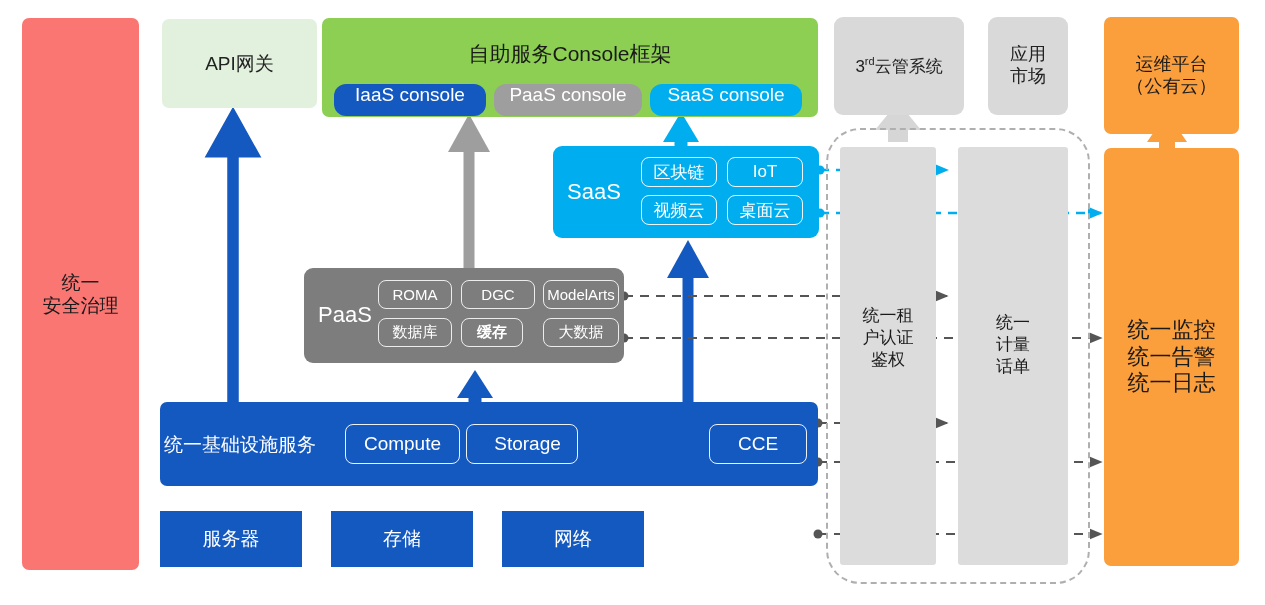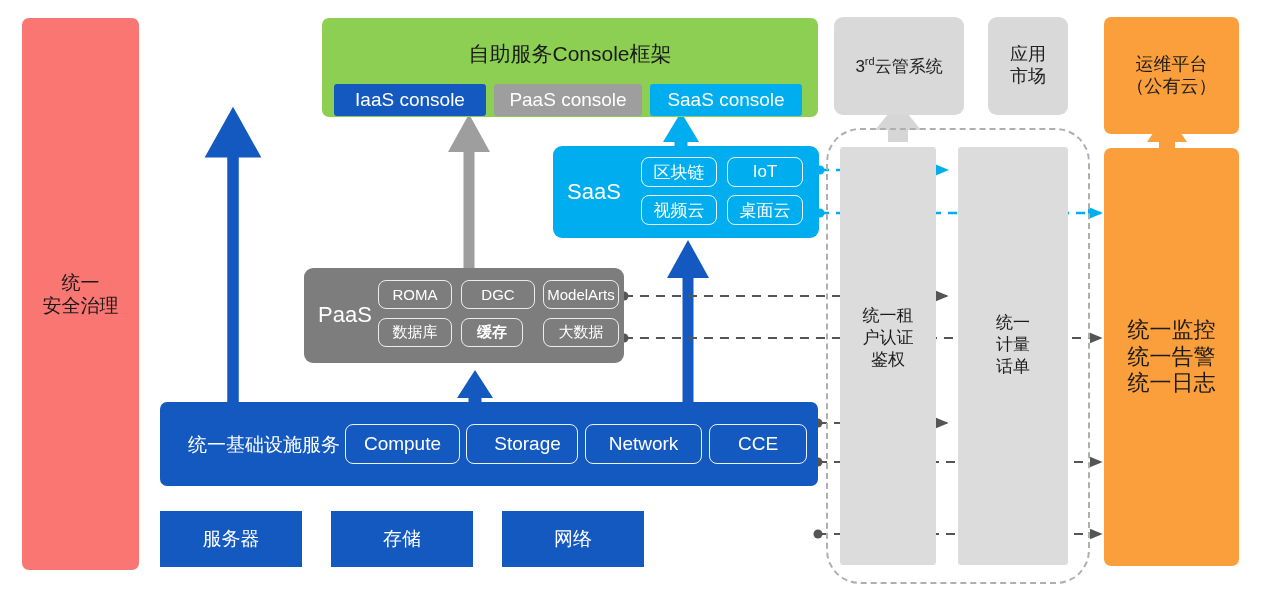--- a/index.html
+++ b/index.html
@@ -9,21 +9,21 @@
 
   
   .redcol{background:#FA7673;border-radius:7px;color:#1a1a1a;font-size:19px;font-weight:400;}
 
   
   .apigw{background:#E2F0DE;border-radius:7px;color:#222;font-size:19px;}
 
   
   .consoleframe{position:absolute;background:#8DCF53;border-radius:7px;box-sizing:border-box;}
   .console-title{position:absolute;left:0;right:0;top:22px;text-align:center;font-size:21px;color:#1a1a1a;}
-  .console-chip{position:absolute;border-radius:3px;display:flex;align-items:center;justify-content:center;color:#fff;font-size:19px;height:32px;}
+  .console-chip{position:absolute;border-radius:12px;display:flex;justify-content:center;color:#fff;font-size:19px;height:32px;}
   .chip-iaas{background:#1459C0;}
   .chip-paas{background:#9E9E9E;}
   .chip-saas{background:#00AEEF;}
 
   
   .graybox{background:#D9D9D9;border-radius:9px;color:#222;font-size:18px;}
   .graybox.sm{font-size:17px;}
 
   
   .orangebox{background:#FB9E3C;border-radius:7px;color:#1a1a1a;font-size:18px;}
@@ -140,20 +140,23 @@
       <circle cx="818" cy="534" r="4.5" fill="#555555"></circle>
       <line x1="818" y1="534" x2="1101" y2="534" stroke="#555555" stroke-width="2" stroke-dasharray="9 7" marker-end="url(#mk-dark)"></line>
     </g>
   </svg>
 
   <div class="box redcol" style="left:22px;top:18px;width:117px;height:552px;flex-direction:column;">
     <span>统一</span>
     <span>安全治理</span>
   </div>
 
+  <div class="box apigw" style="left:162px;top:19px;width:155px;height:89px;">
+    <span>API网关</span>
+  </div>
 
   <div class="consoleframe" style="left:322px;top:18px;width:496px;height:99px;">
     <div class="console-title">自助服务Console框架</div>
     <div class="console-chip chip-iaas" style="left:12px;top:66px;width:152px;">
       <span>IaaS console</span>
     </div>
     <div class="console-chip chip-paas" style="left:172px;top:66px;width:148px;">
       <span>PaaS console</span>
     </div>
     <div class="console-chip chip-saas" style="left:328px;top:66px;width:152px;">
@@ -230,30 +233,27 @@
     </div>
     <div class="pill-p" style="left:157px;top:50px;width:62px;height:29px;font-weight:bold;">
       <span>缓存</span>
     </div>
     <div class="pill-p" style="left:239px;top:50px;width:76px;height:29px;">
       <span>大数据</span>
     </div>
   </div>
 
   <div class="infrabar" style="position:absolute;left:160px;top:402px;width:658px;height:84px;">
-    <div class="infra-label" style="left:28px;top:30px;">统一基础设施服务</div>
+    <div class="infra-label" style="left:4px;top:30px;">统一基础设施服务</div>
     <div class="pill-i" style="left:185px;top:22px;width:115px;height:40px;">
       <span>Compute</span>
     </div>
     <div class="pill-i" style="left:306px;top:22px;width:112px;height:40px;padding-left:11px;">
       <span>Storage</span>
     </div>
-    <div class="pill-i" style="left:425px;top:22px;width:117px;height:40px;">
-      <span>Network</span>
-    </div>
     <div class="pill-i" style="left:549px;top:22px;width:98px;height:40px;">
       <span>CCE</span>
     </div>
   </div>
 
   <div class="box hwbox" style="left:160px;top:511px;width:142px;height:56px;">
     <span>服务器</span>
   </div>
   <div class="box hwbox" style="left:331px;top:511px;width:142px;height:56px;">
     <span>存储</span>

